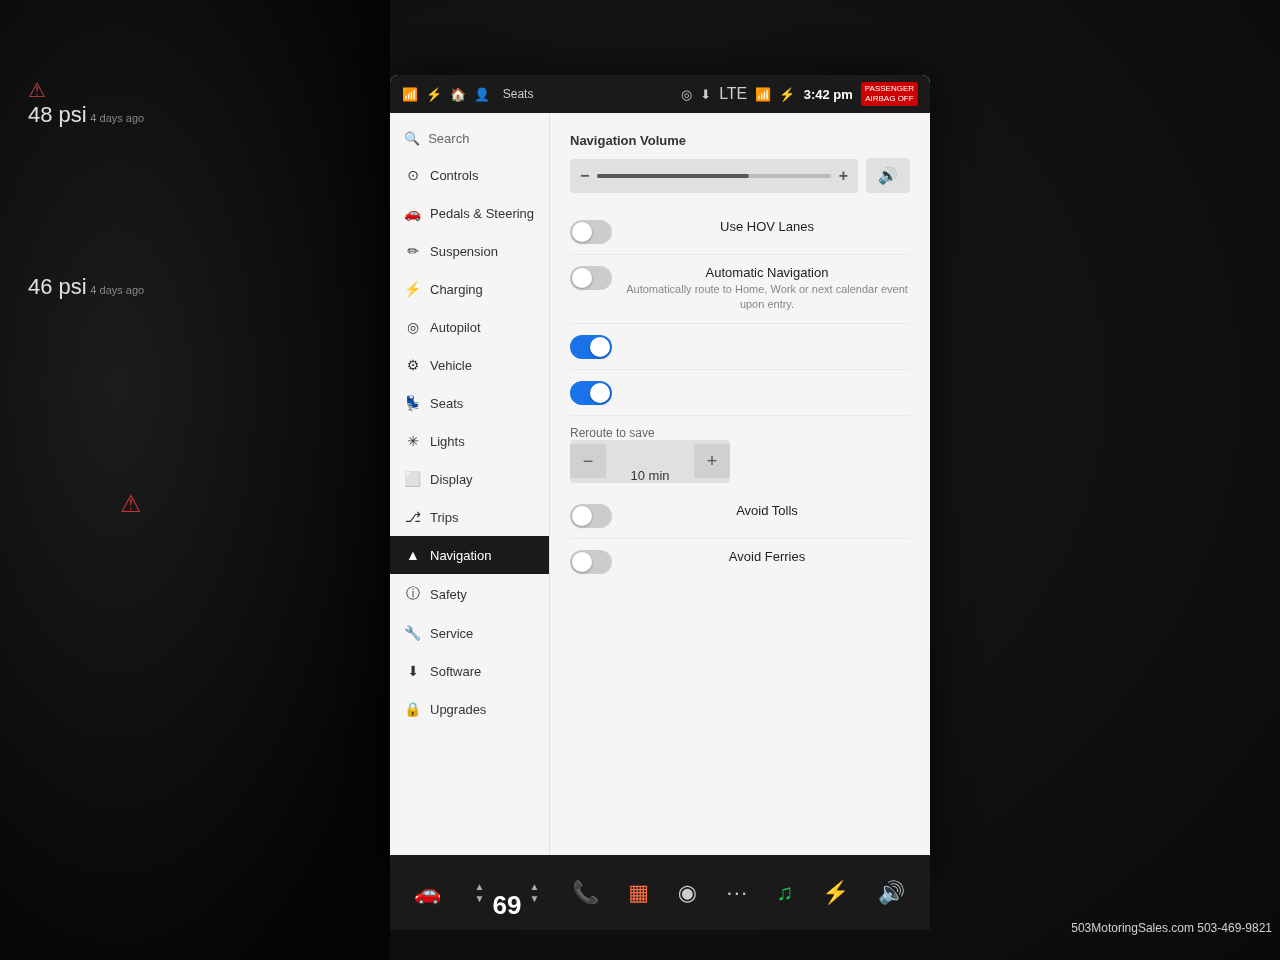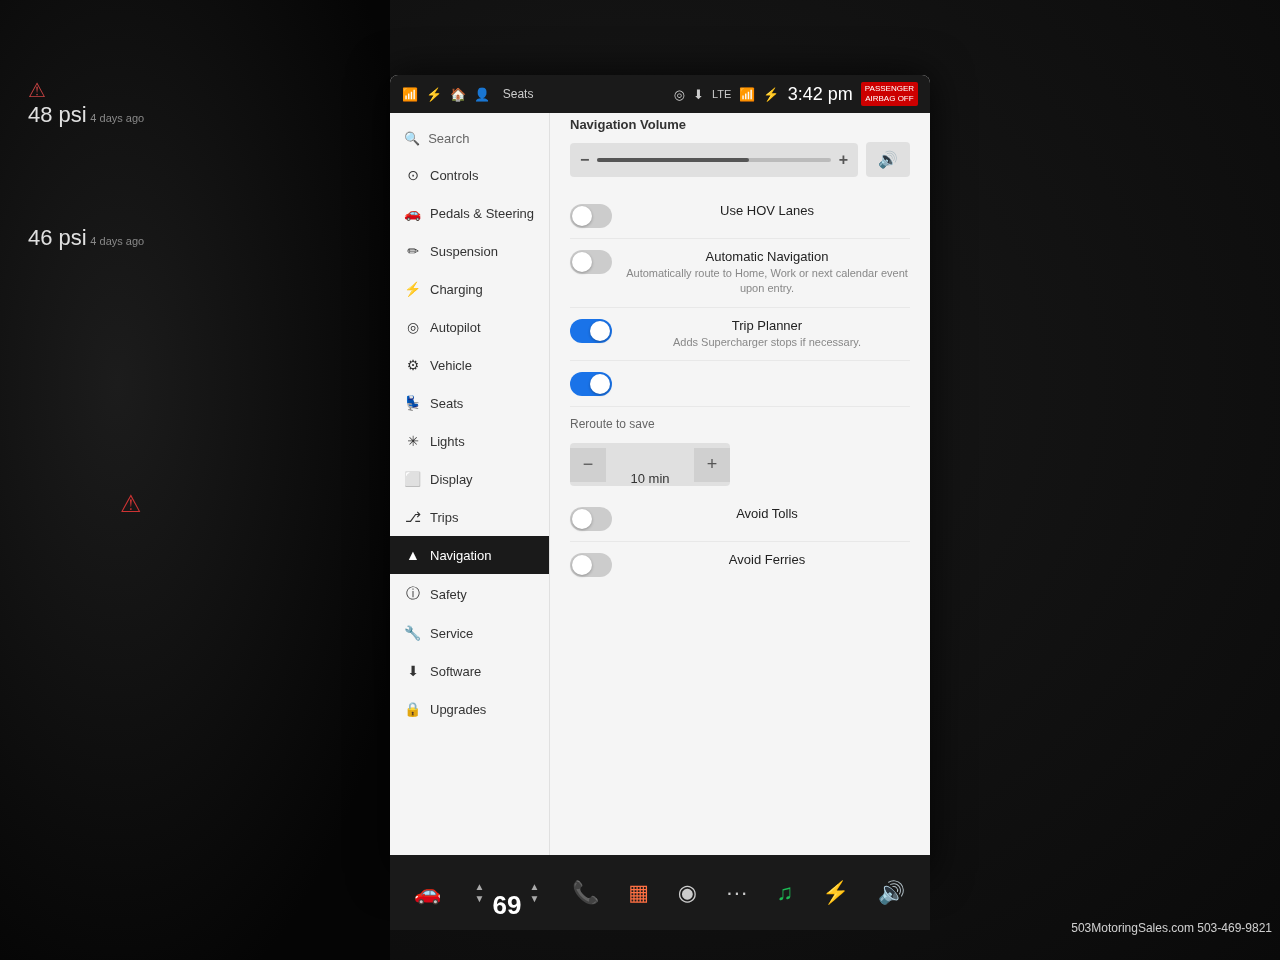--- a/index.html
+++ b/index.html
@@ -90,40 +90,40 @@
       display: flex;
       align-items: center;
       gap: 8px;
       margin-left: auto;
     }
     .status-icon {
       font-size: 13px;
       color: #ccc;
     }
     .status-time {
-      font-size: 18px;
-      font-weight: 400;
+      font-size: 13px;
+      font-weight: 700;
       color: #fff;
     }
     .status-user {
       font-size: 12px;
       color: #ccc;
       margin-left: 4px;
     }
     .passenger-badge {
       background: #cc0000;
       color: #fff;
       font-size: 8px;
       padding: 2px 4px;
       border-radius: 2px;
       line-height: 1.2;
       text-align: center;
     }
     .lte-text {
-      font-size: 11px;
+      font-size: 16px;
       color: #ccc;
     }
 
     
     .screen-content {
       display: flex;
       flex: 1;
       overflow: hidden;
       background: #f5f5f5;
     }
@@ -166,21 +166,21 @@
       font-size: 14px;
       width: 18px;
       text-align: center;
       flex-shrink: 0;
     }
     .sidebar-item .label { font-size: 13px; }
 
     
     .main-panel {
       flex: 1;
-      padding: 4px 20px;
+      padding: 20px 20px;
       overflow-y: auto;
       background: #f5f5f5;
     }
 
     .section-title {
       font-size: 13px;
       font-weight: 600;
       color: #333;
       margin-bottom: 10px;
     }
@@ -277,21 +277,21 @@
     .toggle.off .toggle-knob { left: 2px; }
     .toggle.on .toggle-knob { left: 20px; }
 
     
     .reroute-section {
       padding: 10px 0;
     }
     .reroute-label {
       font-size: 12px;
       color: #666;
-      margin-bottom: 12px;
+      margin-bottom: 0;
     }
     .stepper {
       display: flex;
       align-items: center;
       background: #e0e0e0;
       border-radius: 4px;
       overflow: hidden;
       width: 160px;
     }
     .stepper-btn {
@@ -377,21 +377,21 @@
 <body>
 
 <div class="car-bg"></div>
 
 <div class="left-cluster">
   <div class="tire-pressure">
     <span class="icon">⚠</span>
     <span class="psi">48 psi</span>
     <span class="label">4 days ago</span>
   </div>
-  <div class="tire-pressure" style="margin-top: 71px; text-align: center;">
+  <div class="tire-pressure" style="margin-top: 120px; text-align: center;">
     <span class="psi">46 psi</span>
     <span class="label">4 days ago</span>
   </div>
 </div>
 
 <div class="warning-triangle">⚠</div>
 
 <div class="tesla-screen">
 
   <div class="status-bar">
@@ -514,24 +514,20 @@
         <div class="toggle-info">
           <div class="toggle-label">Automatic Navigation</div>
           <div class="toggle-desc">Automatically route to Home, Work or next calendar event upon entry.</div>
         </div>
       </div>
 
       <div class="toggle-row">
         <div class="toggle on">
           <div class="toggle-knob"></div>
         </div>
-        <div class="toggle-info">
-          <div class="toggle-label">Trip Planner</div>
-          <div class="toggle-desc">Adds Supercharger stops if necessary.</div>
-        </div>
       </div>
 
       <div class="toggle-row">
         <div class="toggle on">
           <div class="toggle-knob"></div>
         </div>
       </div>
 
       <div class="reroute-section">
         <div class="reroute-label">Reroute to save</div>

